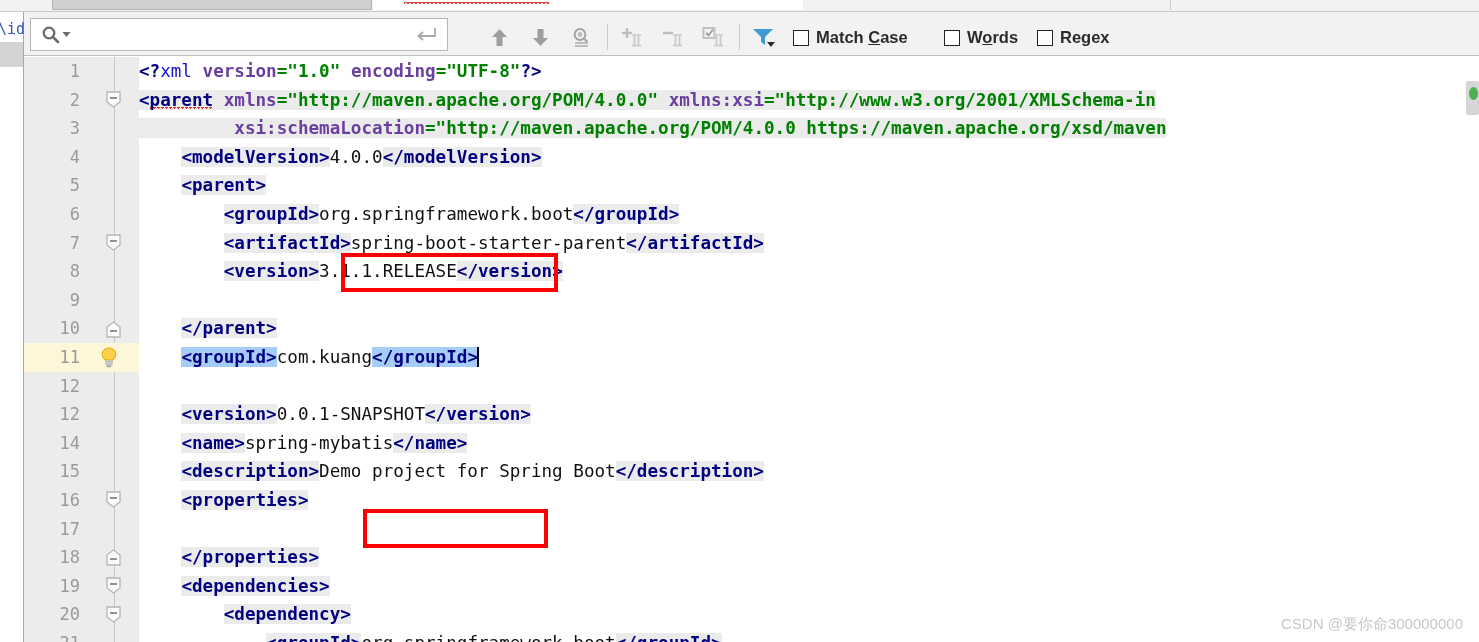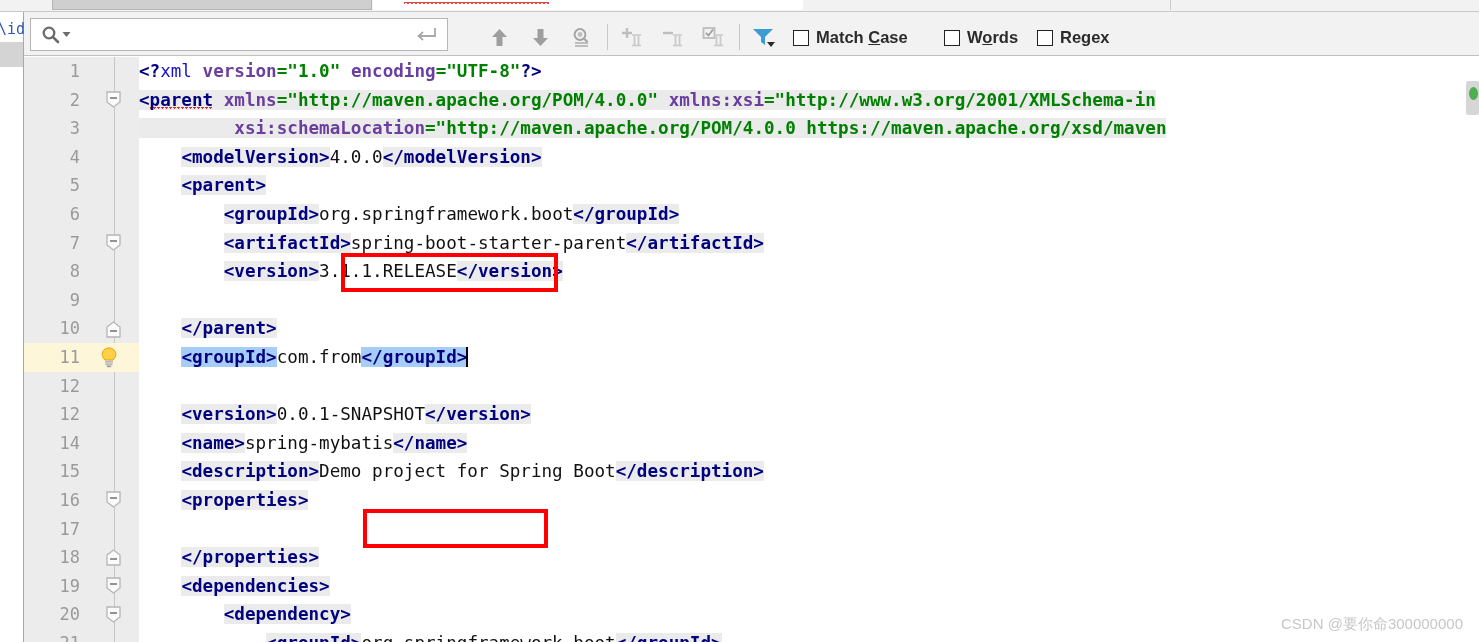--- a/index.html
+++ b/index.html
@@ -414,21 +414,21 @@
 
       <div class="code" style="top:143px">        <span class="tag">&lt;groupId&gt;</span><span class="txt">org.springframework.boot</span><span class="tag">&lt;/groupId&gt;</span></div>
 
       <div class="code" style="top:171.6px">        <span class="tag">&lt;artifactId&gt;</span><span class="txt">spring-boot-starter-parent</span><span class="tag">&lt;/artifactId&gt;</span></div>
 
       <div class="code" style="top:200.2px">        <span class="tag">&lt;version&gt;</span><span class="txt">3.1.1.RELEASE</span><span class="tag">&lt;/version&gt;</span></div>
 
 
       <div class="code" style="top:257.4px">    <span class="tag">&lt;/parent&gt;</span></div>
 
-      <div class="code" style="top:286px">    <span class="sel"><span class="tagn">&lt;groupId&gt;</span></span><span class="txt">com.from</span><span class="sel"><span class="tagn">&lt;/groupId&gt;</span></span><span class="caret"></span></div>
+      <div class="code" style="top:286px">    <span class="sel"><span class="tagn">&lt;groupId&gt;</span></span><span class="txt">com.kuang</span><span class="sel"><span class="tagn">&lt;/groupId&gt;</span></span><span class="caret"></span></div>
 
 
       <div class="code" style="top:343.2px">    <span class="tag">&lt;version&gt;</span><span class="txt">0.0.1-SNAPSHOT</span><span class="tag">&lt;/version&gt;</span></div>
 
       <div class="code" style="top:371.8px">    <span class="tag">&lt;name&gt;</span><span class="txt">spring-mybatis</span><span class="tag">&lt;/name&gt;</span></div>
 
       <div class="code" style="top:429px">    <span class="tag">&lt;properties&gt;</span></div>
 
       <div class="code" style="top:400.4px">    <span class="tag">&lt;description&gt;</span><span class="txt">Demo project for Spring Boot</span><span class="tag">&lt;/description&gt;</span></div>
 

